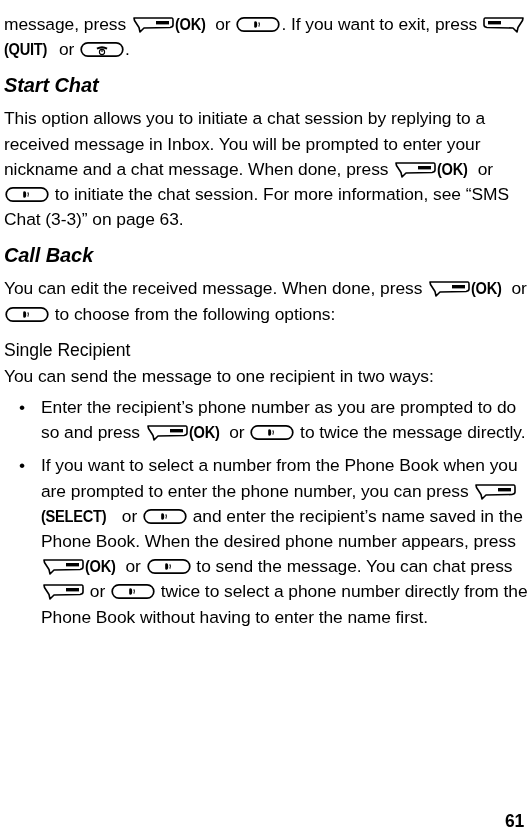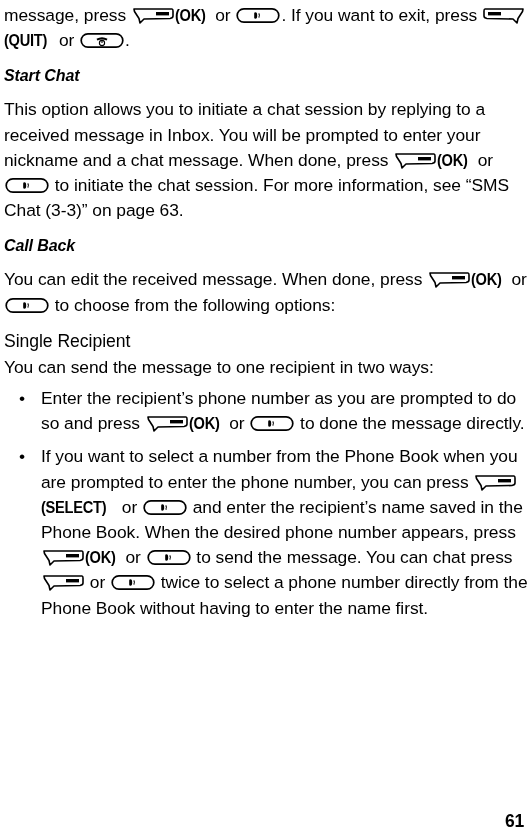--- a/index.html
+++ b/index.html
@@ -13,31 +13,31 @@
     overflow: hidden;
     font-family: "Liberation Sans", sans-serif;
     color: #000000;
     position: relative;
   }
   .page {
     position: relative;
     width: 532px;
     height: 838px;
     box-sizing: border-box;
-    padding: 3px 4px;
+    padding: 12px 4px;
   }
   .para {
     font-size: 17.4px;
     line-height: 25.2px;
     margin: 0 0 0 0;
     letter-spacing: -0.05px;
     text-align: left;
   }
   .h-italic {
-    font-size: 16px;
+    font-size: 20px;
     font-weight: bold;
     font-style: italic;
     line-height: 24px;
     margin: 11px 0 9px 0;
     letter-spacing: -0.1px;
   }
   .h-bold {
     font-size: 17.6px;
     font-weight: normal;
     font-style: normal;
@@ -141,21 +141,21 @@
 
   <ul class="bullet-list">
 
     <li class="bullet-item"><span class="bullet-dot">•</span><span>Enter the recipient’s phone number as you are prompted to do so and press </span><span class="icon"><svg width="42" height="17" viewBox="0 0 42 17">
             <path d="M2 2 L40 2 Q41 2 41 4 L41 9 Q41 11 38 11.5 L12 12 L8 16 L7 11.5 L2.5 4.5 Z" fill="#fff" stroke="#000" stroke-width="1.6" stroke-linejoin="round"></path>
             <rect x="24" y="5" width="13" height="3.4" fill="#000"></rect>
           </svg></span><span class="keylabel">(OK)</span><span> or </span><span class="icon"><svg width="44" height="17" viewBox="0 0 44 17">
             <rect x="1.2" y="1.8" width="41.6" height="13.4" rx="6.7" fill="#fff" stroke="#000" stroke-width="1.7"></rect>
             <path d="M19.5 5.2 Q18.2 5.2 18.2 6.6 L18.2 10.4 Q18.2 11.8 19.5 11.8 Q21.2 11.8 21.2 8.5 Q21.2 5.2 19.5 5.2 Z" fill="#000"></path>
             <path d="M22.8 6.4 Q24.2 8.5 22.8 10.6" stroke="#000" stroke-width="1.1" fill="none"></path>
-          </svg></span><span> to done the message directly.</span></li>
+          </svg></span><span> to twice the message directly.</span></li>
 
     <li class="bullet-item"><span class="bullet-dot">•</span><span>If you want to select a number from the Phone Book when you are prompted to enter the phone number, you can press </span><span class="icon"><svg width="42" height="17" viewBox="0 0 42 17">
             <path d="M2 2 L40 2 Q41 2 41 4 L41 9 Q41 11 38 11.5 L12 12 L8 16 L7 11.5 L2.5 4.5 Z" fill="#fff" stroke="#000" stroke-width="1.6" stroke-linejoin="round"></path>
             <rect x="24" y="5" width="13" height="3.4" fill="#000"></rect>
           </svg></span><span class="keylabel">(SELECT)</span><span> or </span><span class="icon"><svg width="44" height="17" viewBox="0 0 44 17">
             <rect x="1.2" y="1.8" width="41.6" height="13.4" rx="6.7" fill="#fff" stroke="#000" stroke-width="1.7"></rect>
             <path d="M19.5 5.2 Q18.2 5.2 18.2 6.6 L18.2 10.4 Q18.2 11.8 19.5 11.8 Q21.2 11.8 21.2 8.5 Q21.2 5.2 19.5 5.2 Z" fill="#000"></path>
             <path d="M22.8 6.4 Q24.2 8.5 22.8 10.6" stroke="#000" stroke-width="1.1" fill="none"></path>
           </svg></span><span> and enter the recipient’s name saved in the Phone Book. When the desired phone number appears, press </span><span class="icon"><svg width="42" height="17" viewBox="0 0 42 17">
             <path d="M2 2 L40 2 Q41 2 41 4 L41 9 Q41 11 38 11.5 L12 12 L8 16 L7 11.5 L2.5 4.5 Z" fill="#fff" stroke="#000" stroke-width="1.6" stroke-linejoin="round"></path>

